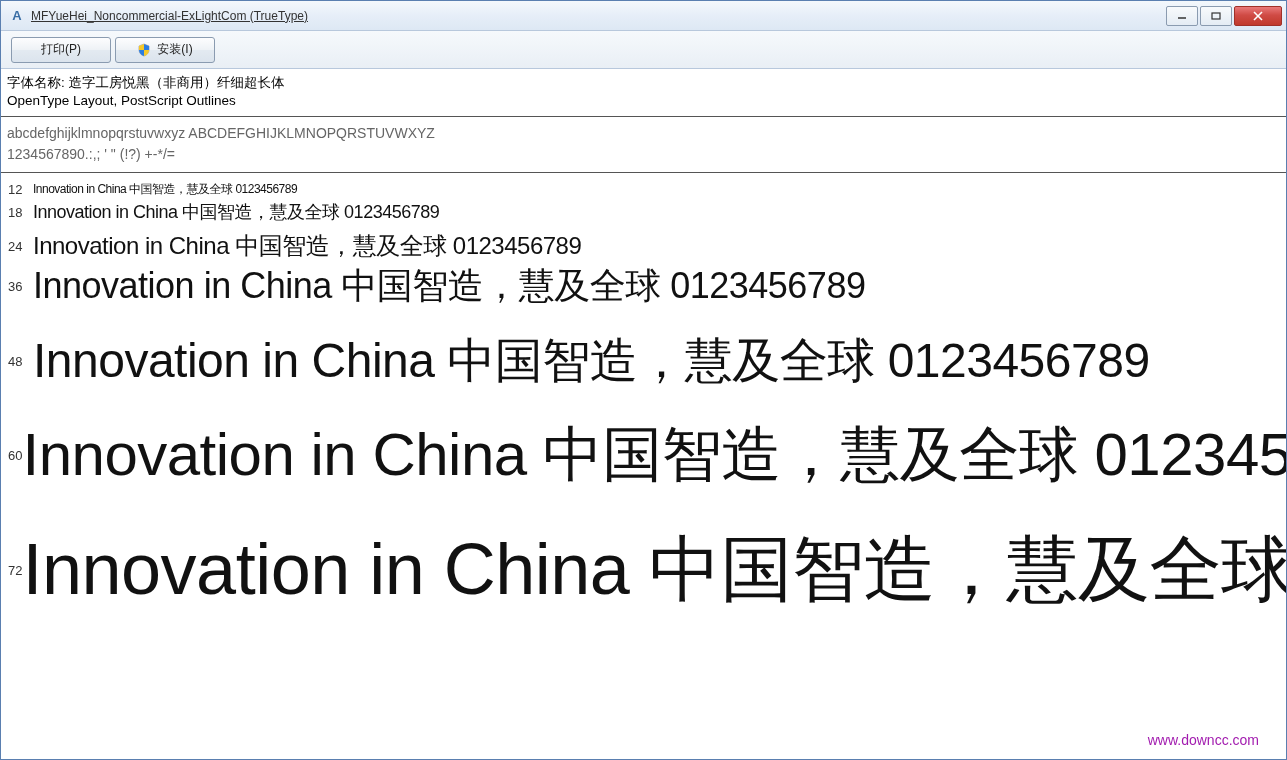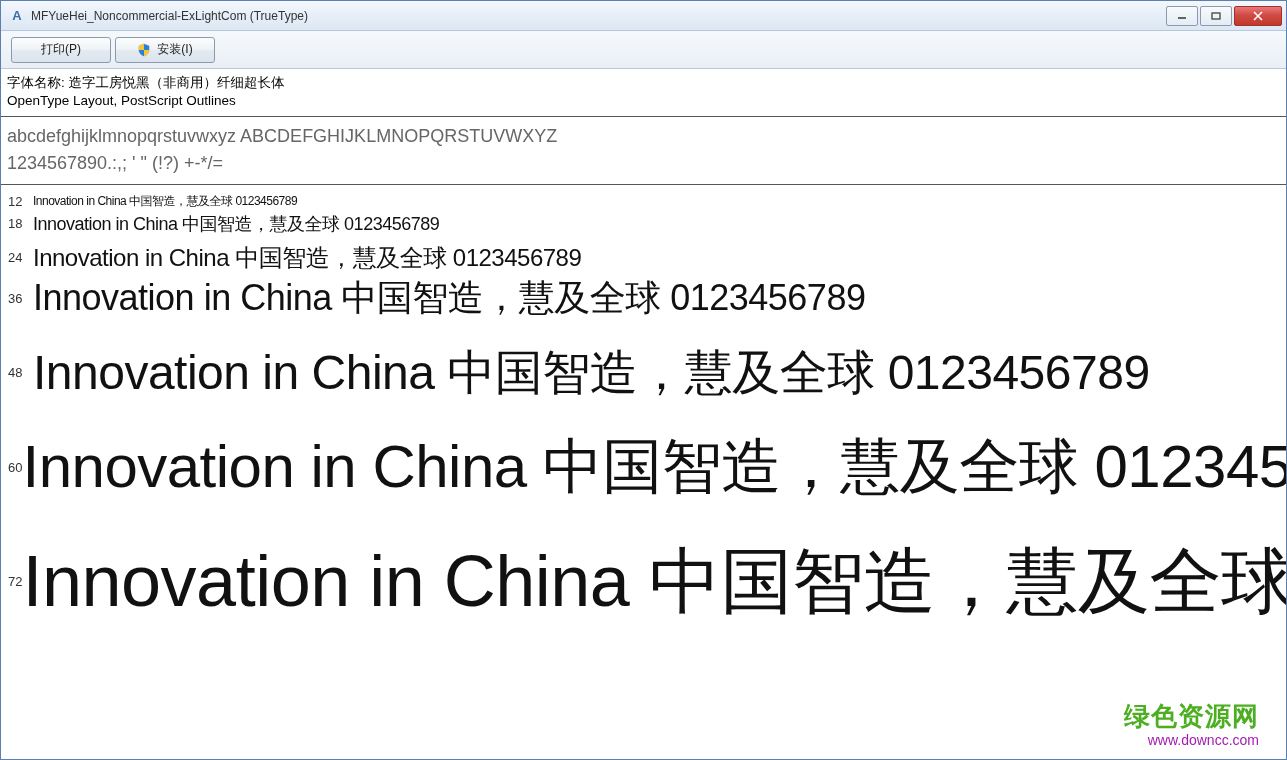--- a/index.html
+++ b/index.html
@@ -30,20 +30,21 @@
   .titlebar-icon {
     width: 16px; height: 16px;
     margin-right: 6px;
     display:flex;align-items:center;justify-content:center;
     color:#3a6ea5;font-weight:bold;font-size:13px;
   }
   .titlebar-title {
     flex: 1;
     font-size: 12px;
     color: #333;
+    text-decoration: underline;
   }
   .win-buttons { display: flex; gap: 2px; }
   .win-btn {
     width: 32px; height: 20px;
     border: 1px solid #8a9bb0;
     border-radius: 2px;
     background: linear-gradient(to bottom,#f8fafc,#e4ecf4);
     display:flex;align-items:center;justify-content:center;
     font-size:10px;color:#333;
   }
@@ -87,21 +88,21 @@
     font-size: 13.5px;
     color: #000000;
     line-height: 1.35;
   }
   .charset-block {
     padding: 6px 6px 8px 6px;
     border-bottom: 1px solid #555;
     font-family: "Arial Narrow","Segoe UI",sans-serif;
     font-stretch: condensed;
     font-weight: 200;
-    font-size: 18px;
+    font-size: 14px;
     color:#666;
     line-height:1.45;
   }
   .samples {
     padding: 4px 2px 10px 2px;
   }
   .sample-row {
     display:flex;
     align-items: center;
     white-space: nowrap;
@@ -243,15 +244,14 @@
       <div class="sample-row s72">
         <span class="sample-size">72</span>
         <span class="sample-text">Innovation in China 中国智造，慧及全球 0123456789</span>
       </div>
     </div>
 
   </div>
 </div>
 
 <div class="watermark">
-  <div class="wm-main">绿色资源网</div>
   <div class="wm-sub">www.downcc.com</div>
 </div>
 
 </body></html>

